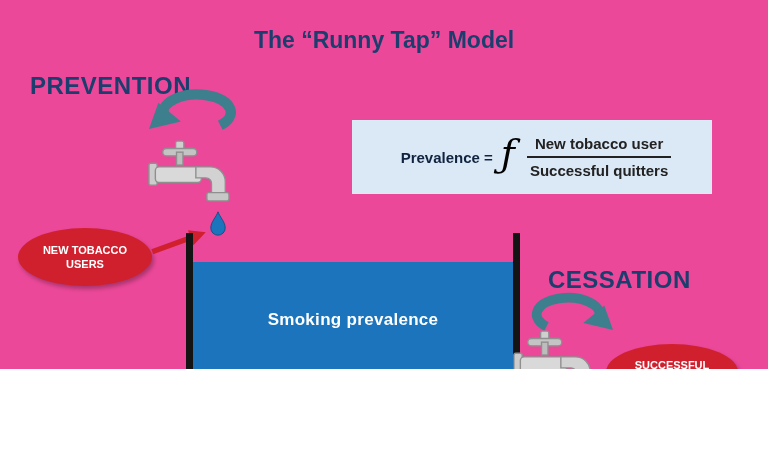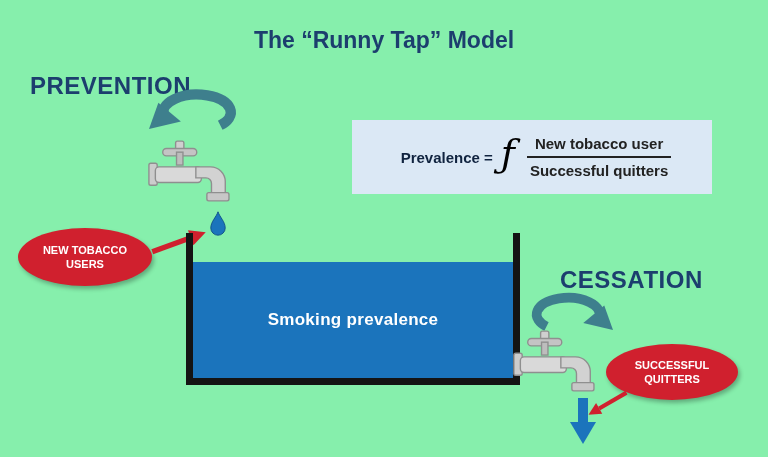--- a/index.html
+++ b/index.html
@@ -1,18 +1,18 @@
 <!DOCTYPE html>
 <html><head>
 <meta charset="utf-8">
 <style>
   * { margin:0; padding:0; box-sizing:border-box; }
   html,body { background:#fff; }
   body { font-family:"Liberation Sans", sans-serif; }
-  .canvas { position:relative; width:768px; height:457px; background:#86efac; overflow:hidden; }
+  .canvas { position:relative; width:768px; height:369px; background:#ec4899; overflow:hidden; }
   .abs { position:absolute; }
 
   .title { left:0; right:0; top:27px; text-align:center; font-size:23px; font-weight:bold; color:#1c3e6e; }
   .flow-label { font-size:24px; font-weight:bold; color:#1c3e6e; letter-spacing:.5px; }
 
   .swirl { pointer-events:none; }
   .swirl.mirror svg { transform:scaleX(-1); }
 
   .badge { background:#d0202e; border-radius:50%; color:#ffffff; font-weight:bold; font-size:11px;
            display:flex; align-items:center; justify-content:flex-end; text-align:center; line-height:1.3;
@@ -89,21 +89,21 @@
       <span class="den">Successful quitters</span>
     </span>
   </div>
 
   <div class="abs tank">
     <div class="water">
       <span class="tank-label">Smoking prevalence</span>
     </div>
   </div>
 
-  <div class="abs flow-label" style="left:560px; top:266px;">CESSATION</div>
+  <div class="abs flow-label" style="left:548px; top:266px;">CESSATION</div>
 
   <div class="abs swirl mirror" style="left:526px; top:288px; width:90px; height:56px;">
     <svg viewBox="0 0 100 64" width="90" height="56">
       <path d="M78 44 A36 19 0 1 0 18 34" fill="none" stroke="#3e7f8d" stroke-width="11"></path>
       <polygon points="2,48 12,20 36,40" fill="#3e7f8d"></polygon>
     </svg>
   </div>
 
   <div class="abs" style="left:513px; top:330px; width:92px; height:74px;">
     <svg viewBox="0 0 100 80" width="92" height="74">

